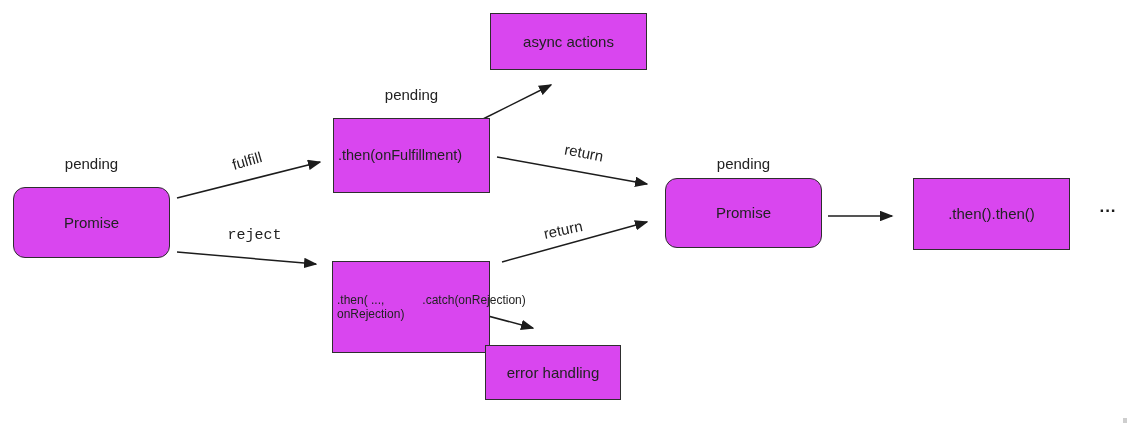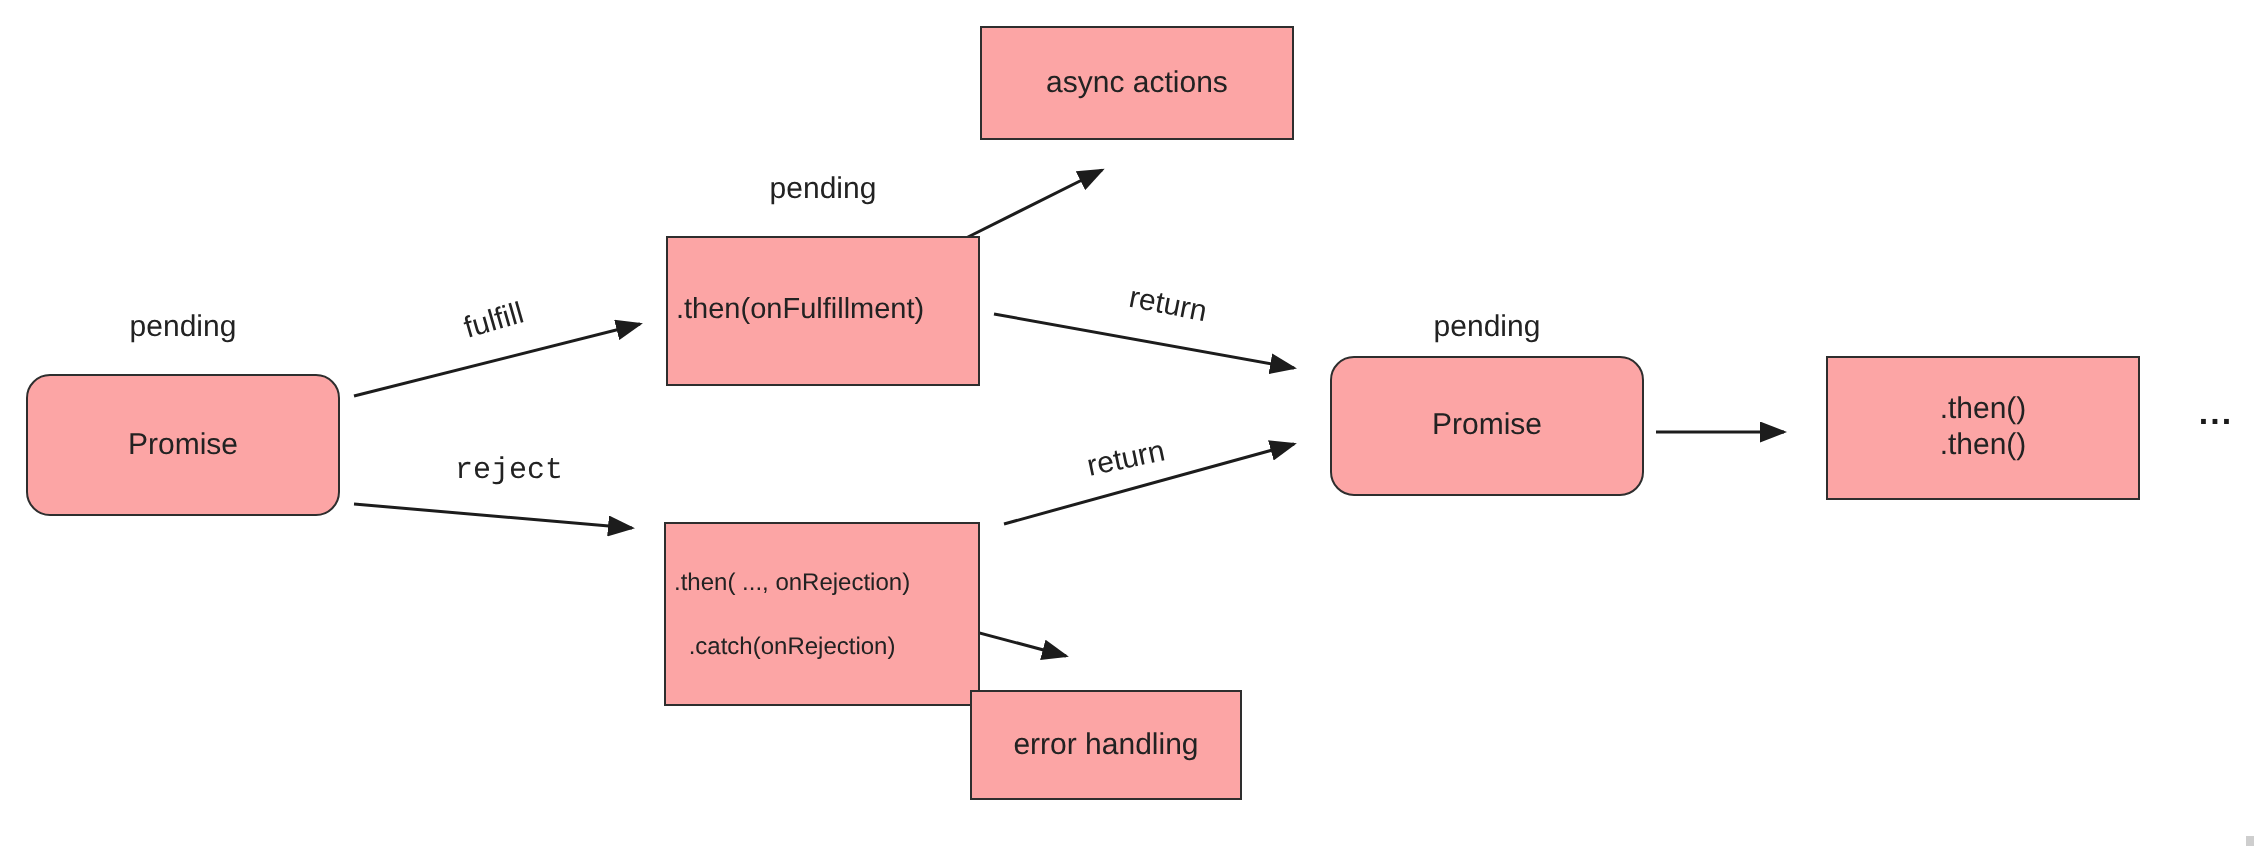--- a/index.html
+++ b/index.html
@@ -2,27 +2,27 @@
 <html><head>
 <meta charset="utf-8">
 <style>
   html,body{margin:0;padding:0;background:#fff;}
   .canvas{
     position:relative;width:1128px;height:424px;background:#ffffff;
     font-family:"Liberation Sans", sans-serif;color:#222;overflow:hidden;
   }
   .edges{position:absolute;left:0;top:0;width:1128px;height:424px;pointer-events:none;}
   .node{
-    position:absolute;box-sizing:border-box;border:1.6px solid #2e2e2e;background:#fca5a5;
+    position:absolute;box-sizing:border-box;border:1.6px solid #2e2e2e;background:#d946ef;
     display:flex;align-items:center;justify-content:center;font-size:15px;line-height:1.2;
     text-align:center;
   }
   .node.rounded{border-radius:12px;}
   .node.left-text{justify-content:flex-start;text-align:left;padding-left:4px;padding-right:8px;}
-  .node .two-line{display:flex;flex-direction:column;justify-content:center;gap:0;align-items:center;}
+  .node .two-line{display:flex;flex-direction:row;justify-content:center;gap:0;}
   .lbl{position:absolute;font-size:15px;color:#222;text-align:center;white-space:nowrap;}
   .promise1{left:13px;top:187px;width:157px;height:71px;}
   .pending1{left:13px;top:155px;width:157px;}
   .then-fulfill{left:333px;top:118px;width:157px;height:75px;font-size:14.5px;}
   .settled{left:333px;top:86px;width:157px;}
   .then-reject{left:332px;top:223px;width:158px;height:92px;font-size:12px;margin-top:38px;}
   .then-reject .two-line{gap:18px;}
   .async-actions{left:490px;top:13px;width:157px;height:57px;}
   .error-handling{left:485px;top:345px;width:136px;height:55px;}
   .promise2{left:665px;top:178px;width:157px;height:70px;}

